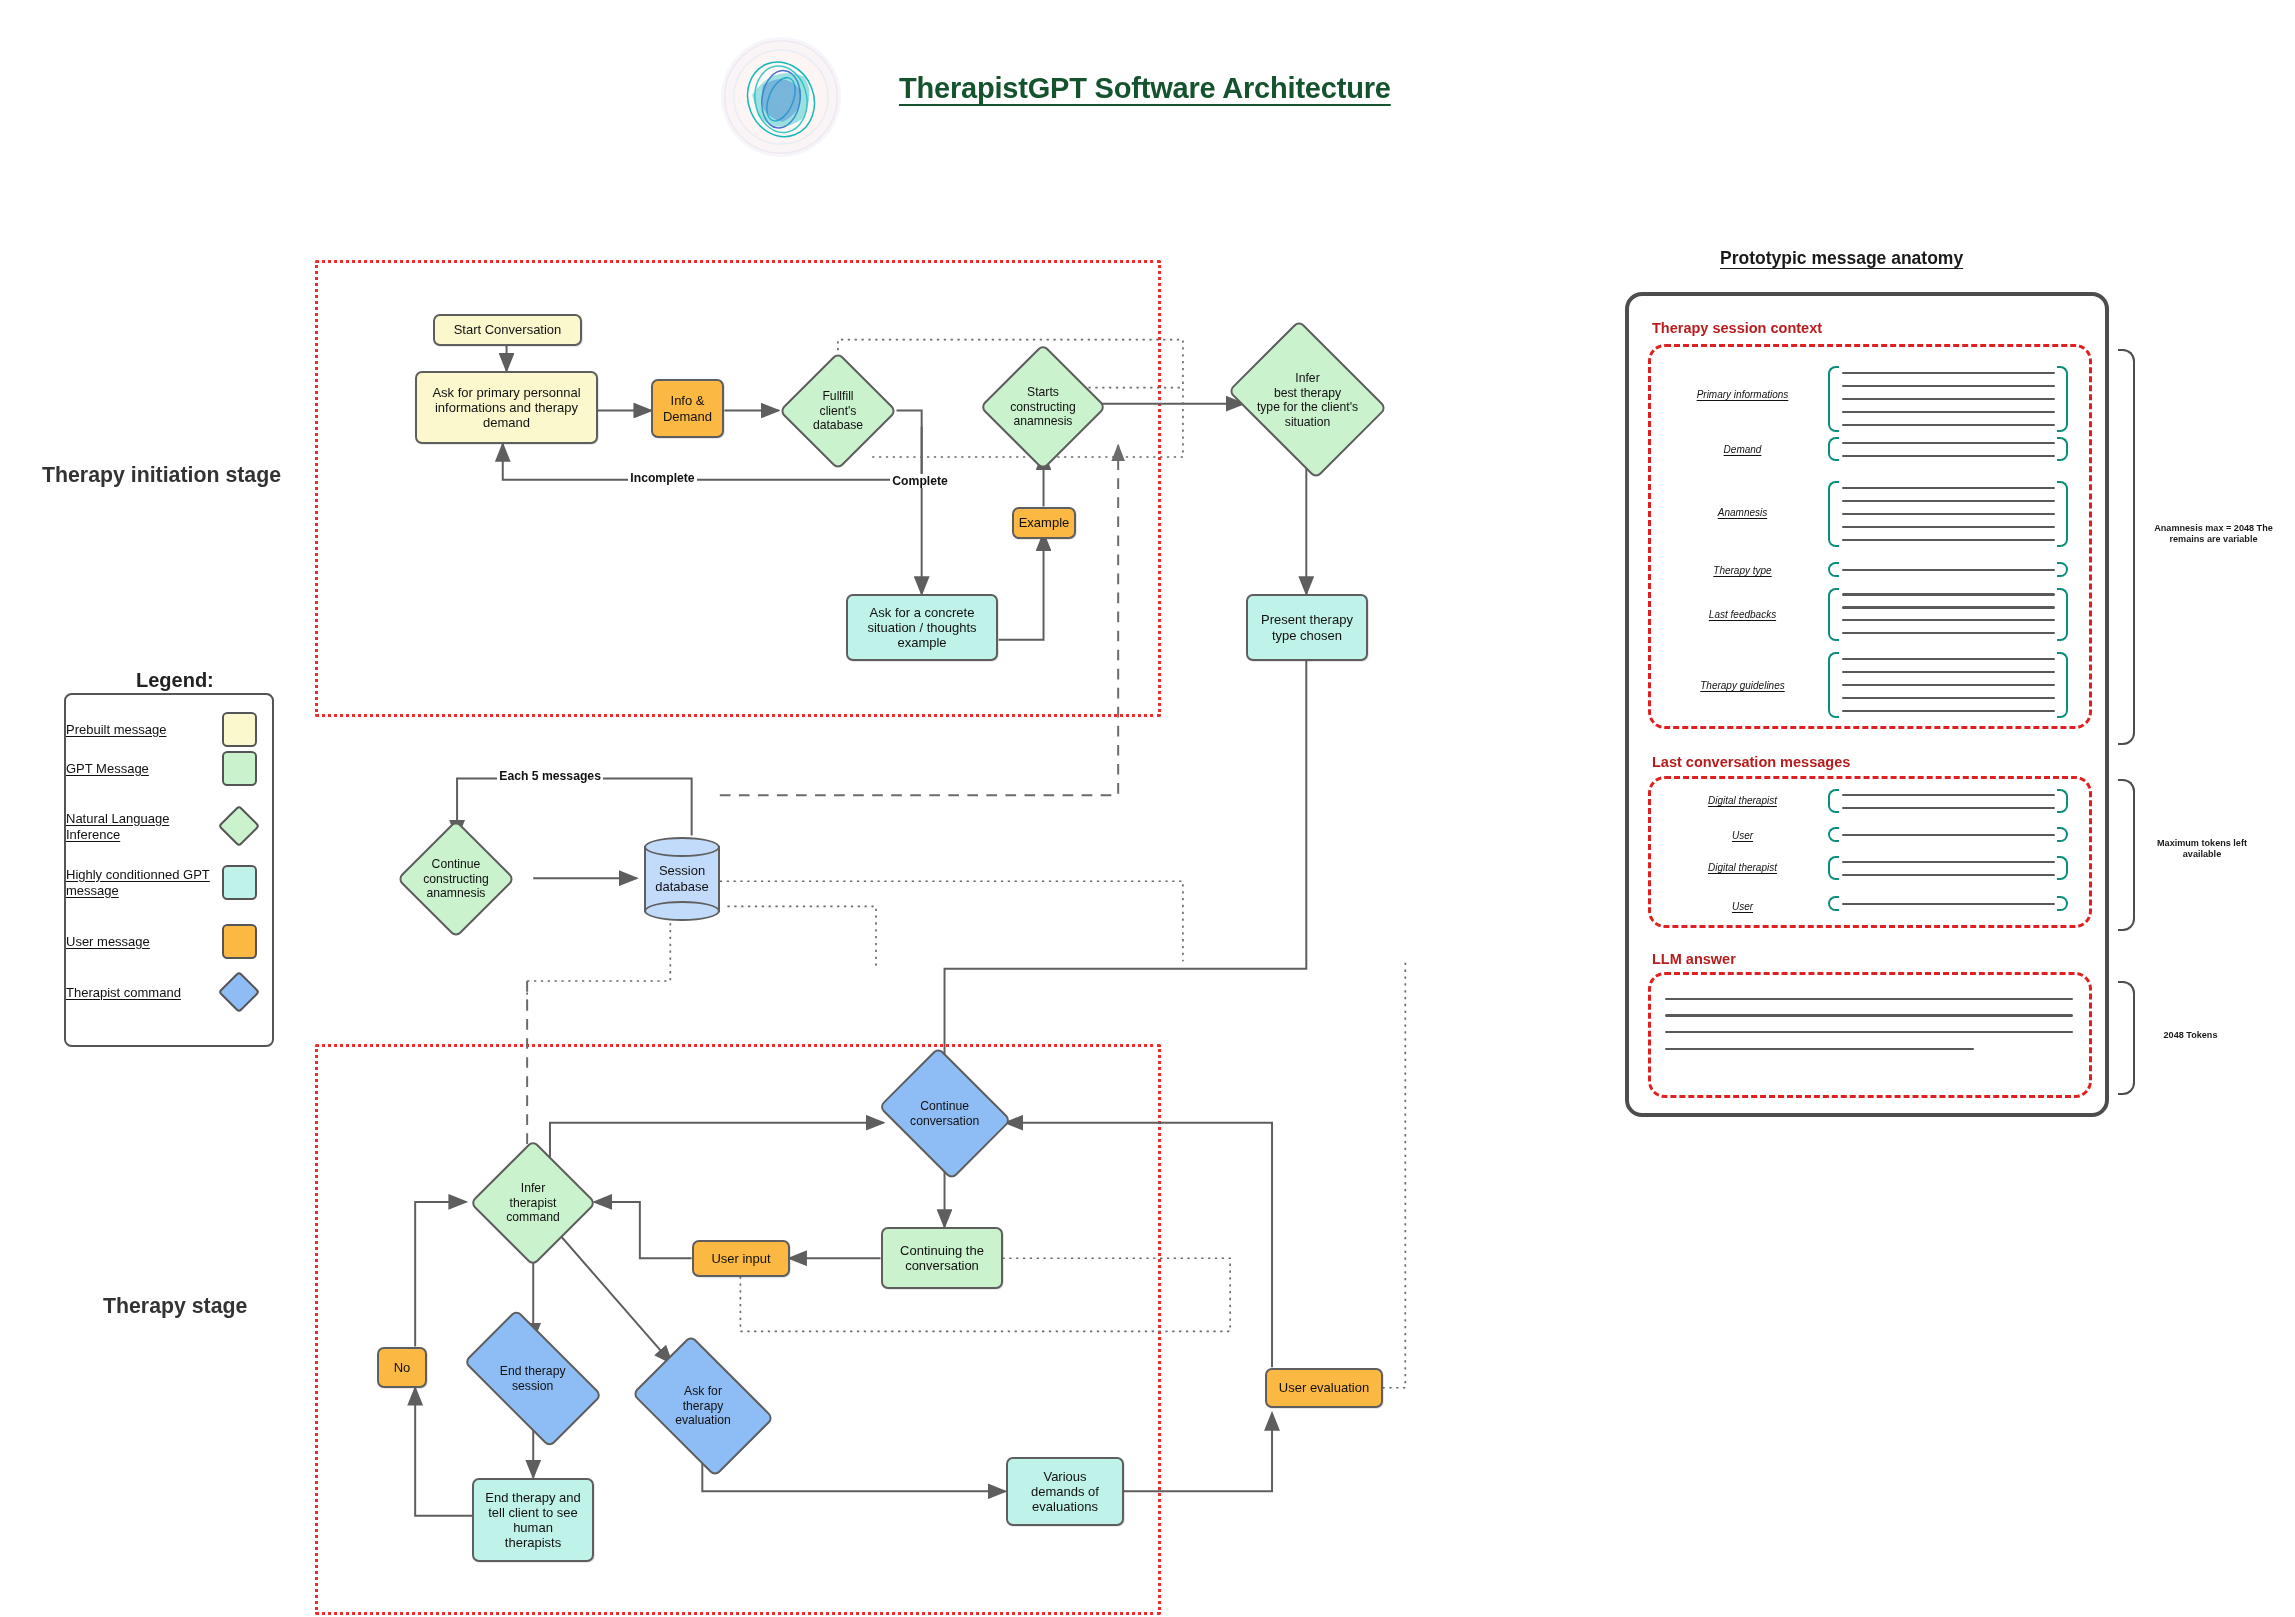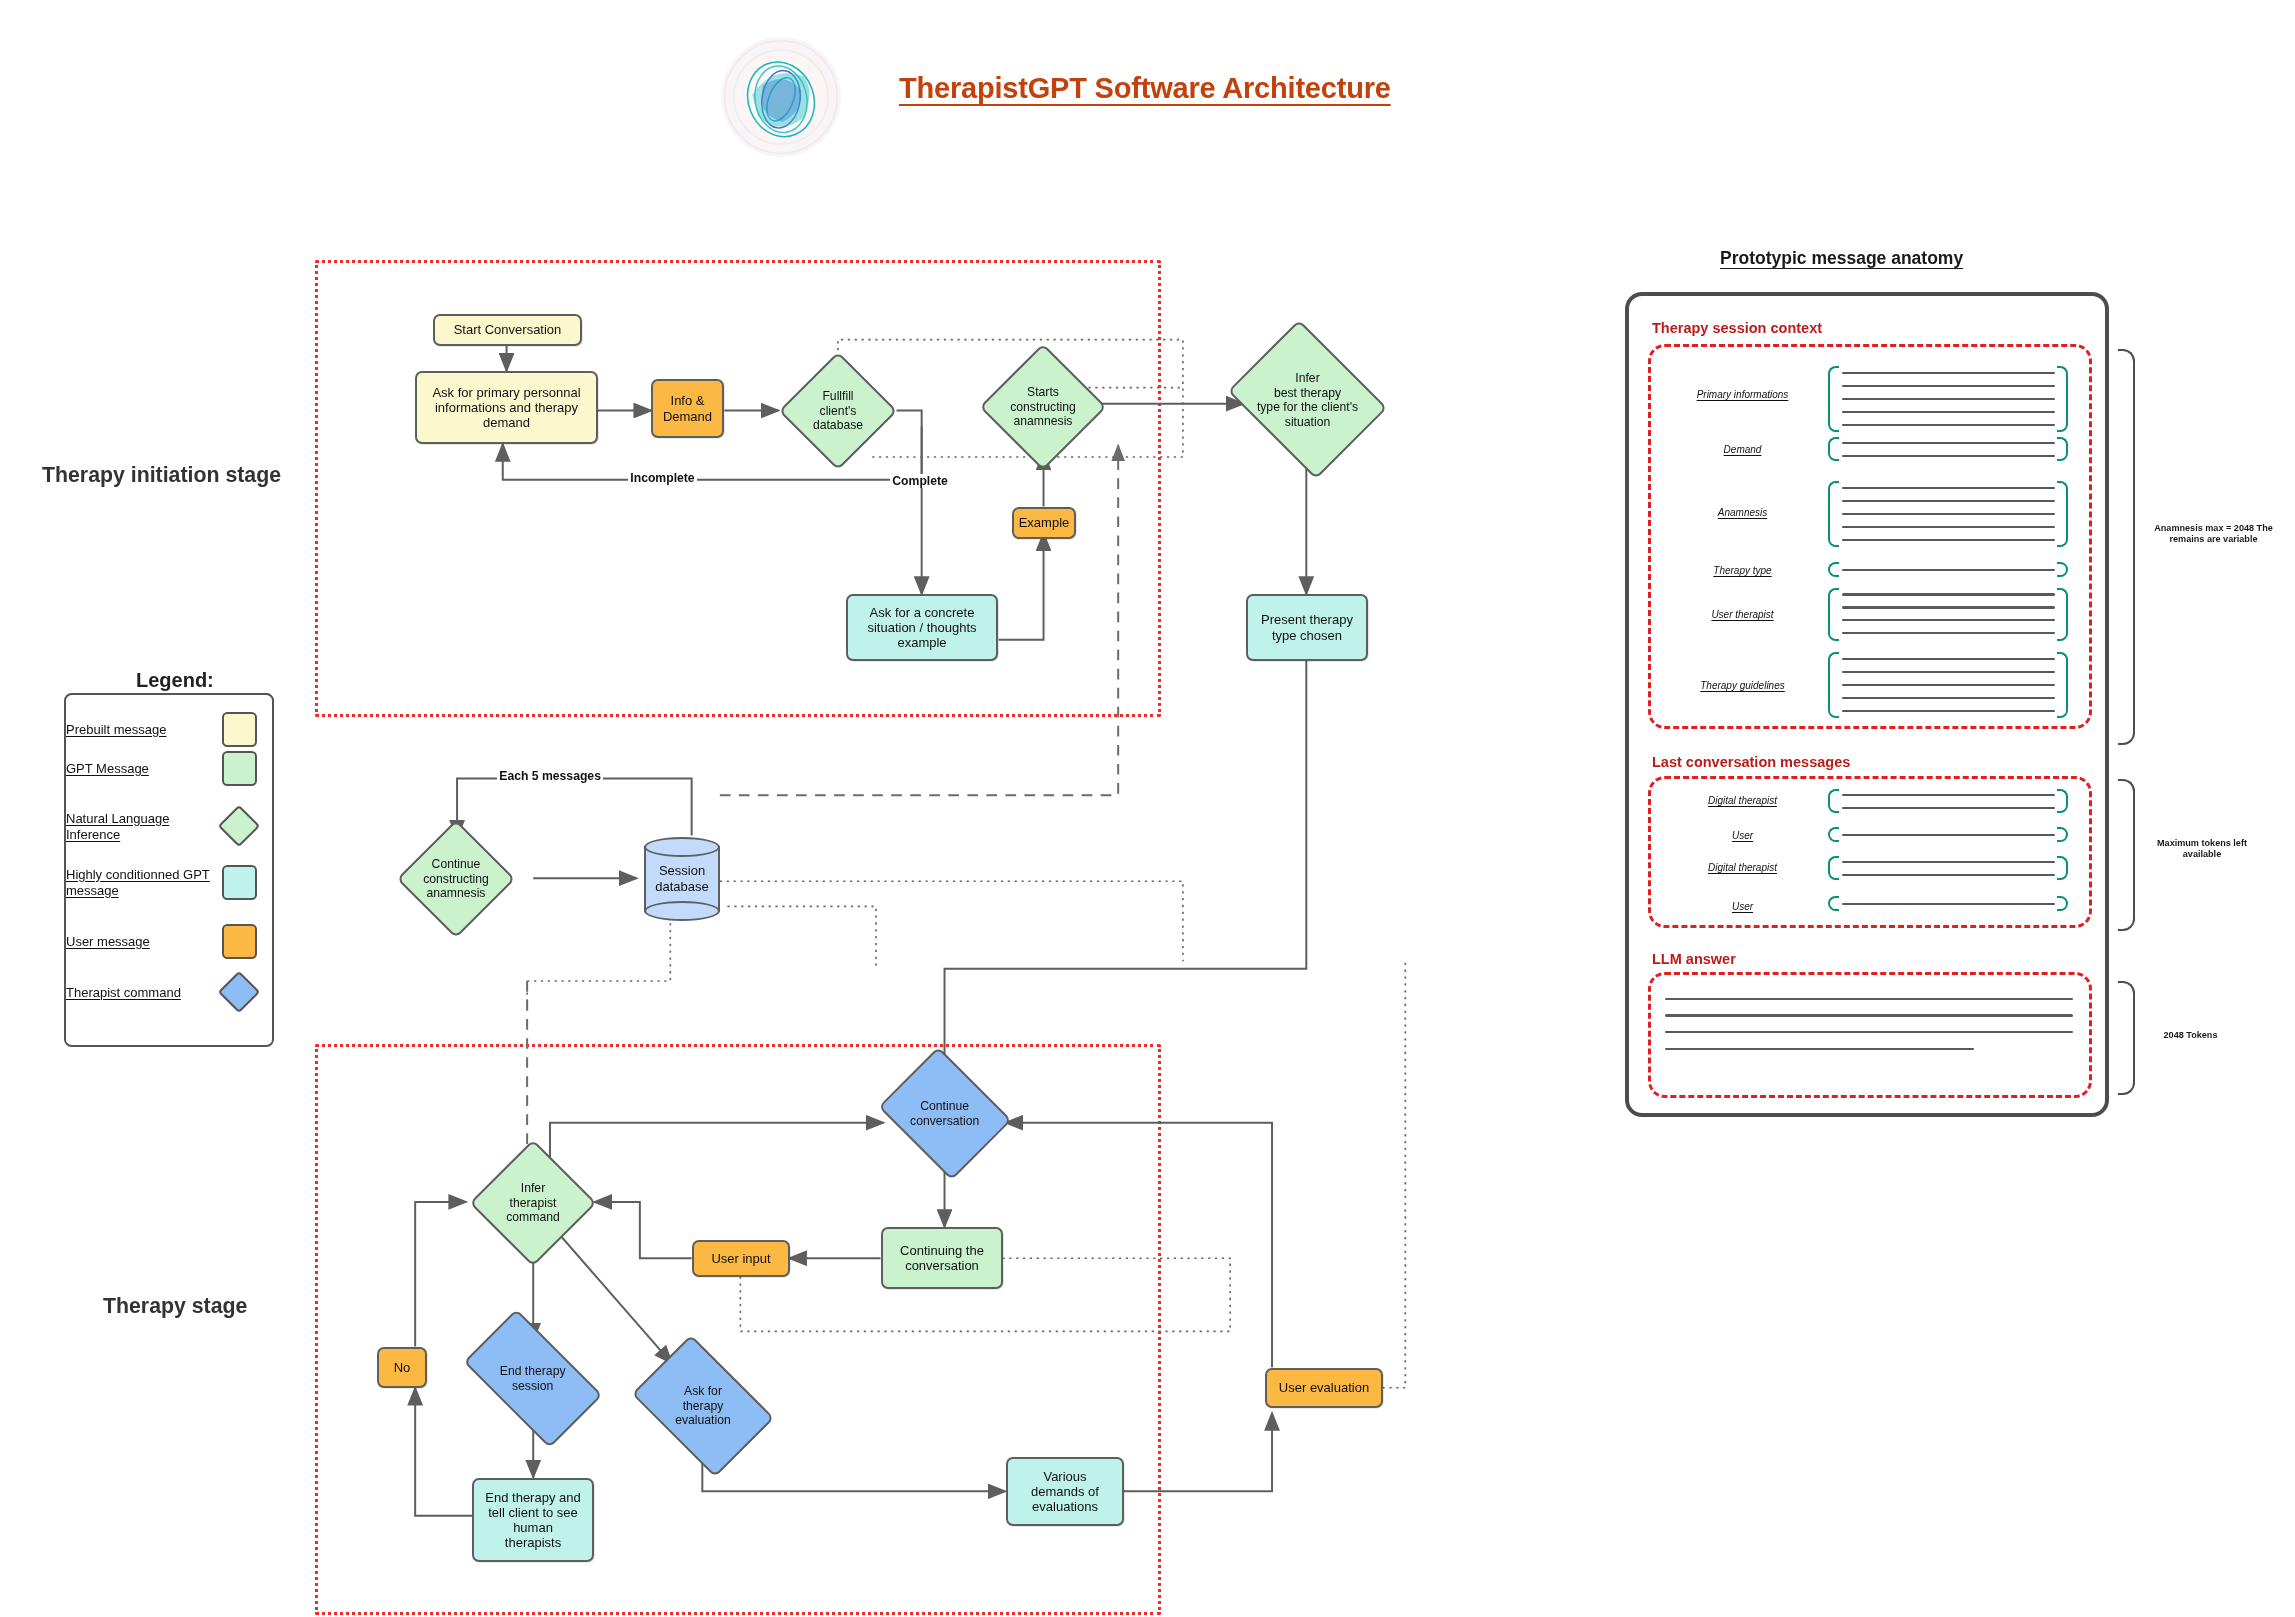--- a/index.html
+++ b/index.html
@@ -6,21 +6,21 @@
   body{width:2295px;height:1617px;position:relative;
        font-family:"Liberation Sans","DejaVu Sans",sans-serif;color:#222;}
   #root{position:absolute;inset:0;}
   .abs{position:absolute;}
 
   
   #header-logo{left:721px;top:37px;width:120px;height:120px;border-radius:50%;
      background:radial-gradient(circle at 50% 50%,#ffffff 0%,#fdf3f3 55%,#f3f7fd 75%,#ffffff 100%);
      overflow:hidden;}
   #header-title{left:899px;top:72px;font-size:29px;font-weight:bold;
-     text-decoration:underline;text-underline-offset:6.1px;letter-spacing:-0.2px;color:#c2410c;}
+     text-decoration:underline;text-underline-offset:6.1px;letter-spacing:-0.2px;color:#14532d;}
 
   
   .stage-label{font-size:21.3px;font-weight:bold;color:#333;}
   #label-initiation{left:42px;top:463px;}
   #label-therapy{left:103px;top:1294px;}
 
   
   .stage-box{border:3.8px dotted #ef2b2b;border-radius:2.3px;}
   #box-initiation{left:315px;top:260px;width:840px;height:451px;}
   #box-therapy{left:315px;top:1044px;width:840px;height:565px;}
@@ -407,21 +407,21 @@
     <div class="ruleline" style="left:13.7px;top:58px;width:213px;"></div>
   </div>
 
   <div class="field-label" style="left:1670px;top:565px;width:145px;">Therapy type</div>
   <div class="brace-group" style="left:1828px;top:562px;width:240px;height:15.2px;">
     <div class="bl"></div>
       <div class="br"></div>
     <div class="ruleline" style="left:13.7px;top:6.9px;width:213px;"></div>
   </div>
 
-  <div class="field-label" style="left:1670px;top:609px;width:145px;">User therapist</div>
+  <div class="field-label" style="left:1670px;top:609px;width:145px;">Last feedbacks</div>
   <div class="brace-group" style="left:1828px;top:588px;width:240px;height:53px;">
     <div class="bl"></div>
       <div class="br"></div>
     <div class="ruleline" style="left:13.7px;top:5.3px;width:213px;"></div>
     <div class="ruleline" style="left:13.7px;top:18.3px;width:213px;"></div>
     <div class="ruleline" style="left:13.7px;top:31px;width:213px;"></div>
     <div class="ruleline" style="left:13.7px;top:44px;width:213px;"></div>
   </div>
 
   <div class="field-label" style="left:1670px;top:680px;width:145px;">Therapy guidelines</div>

